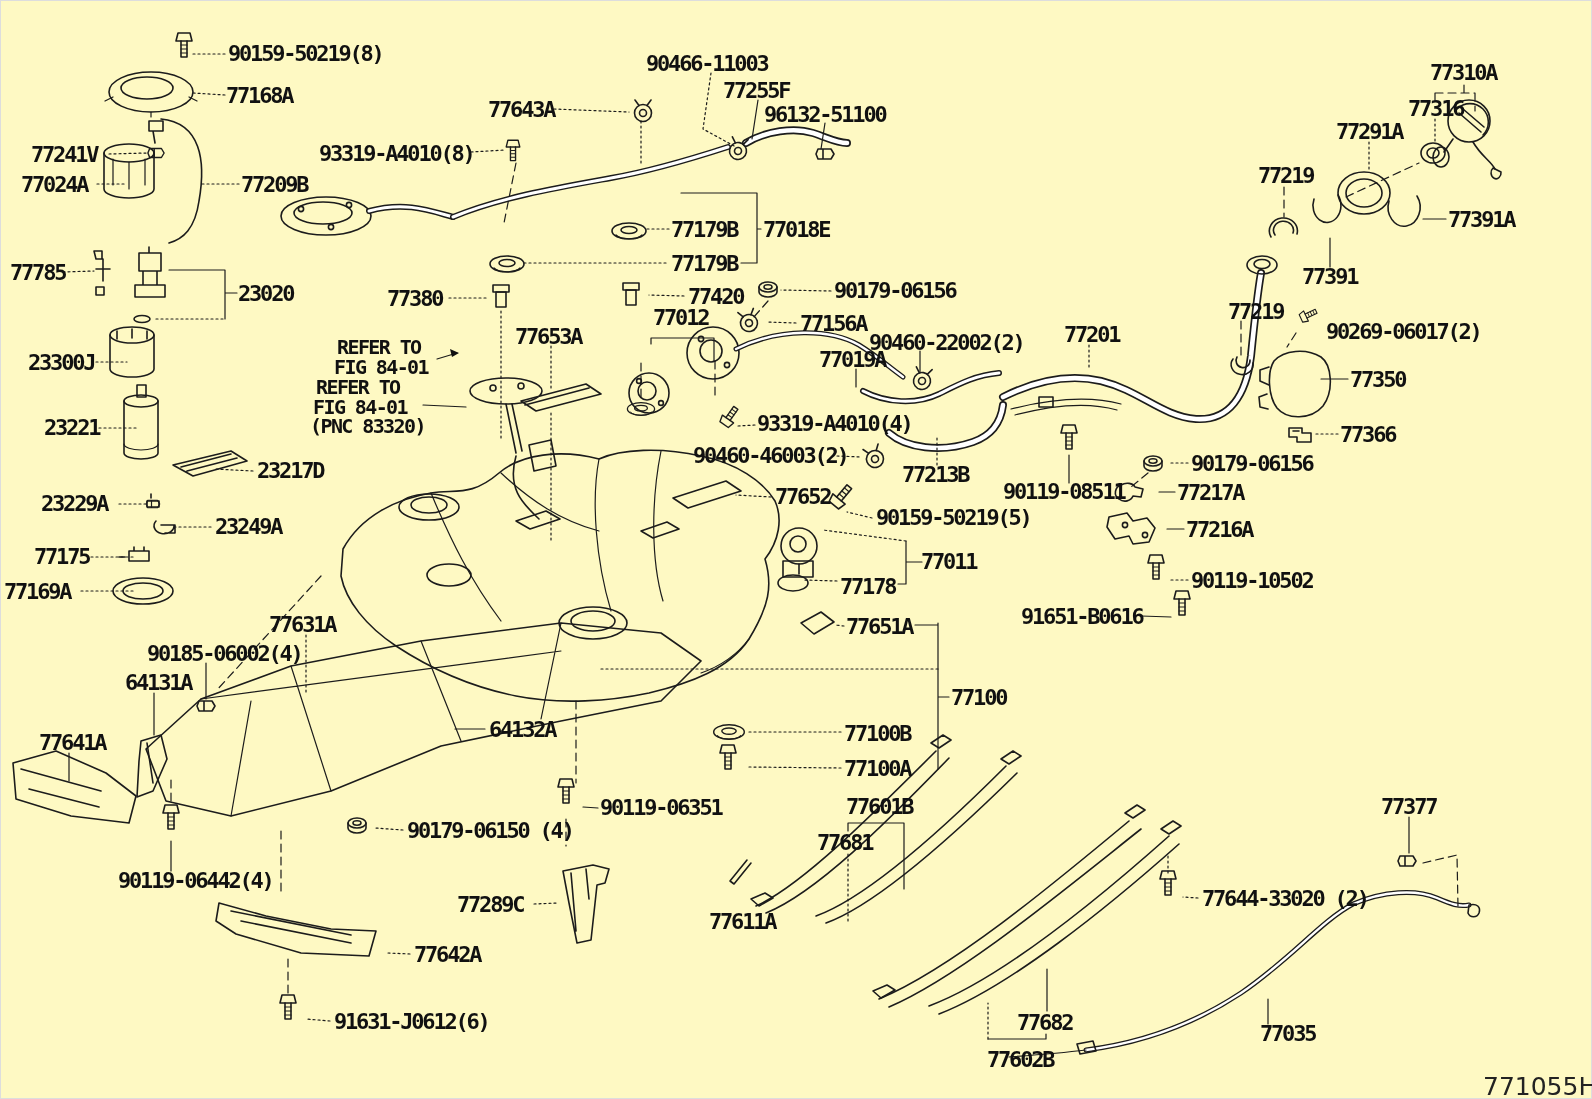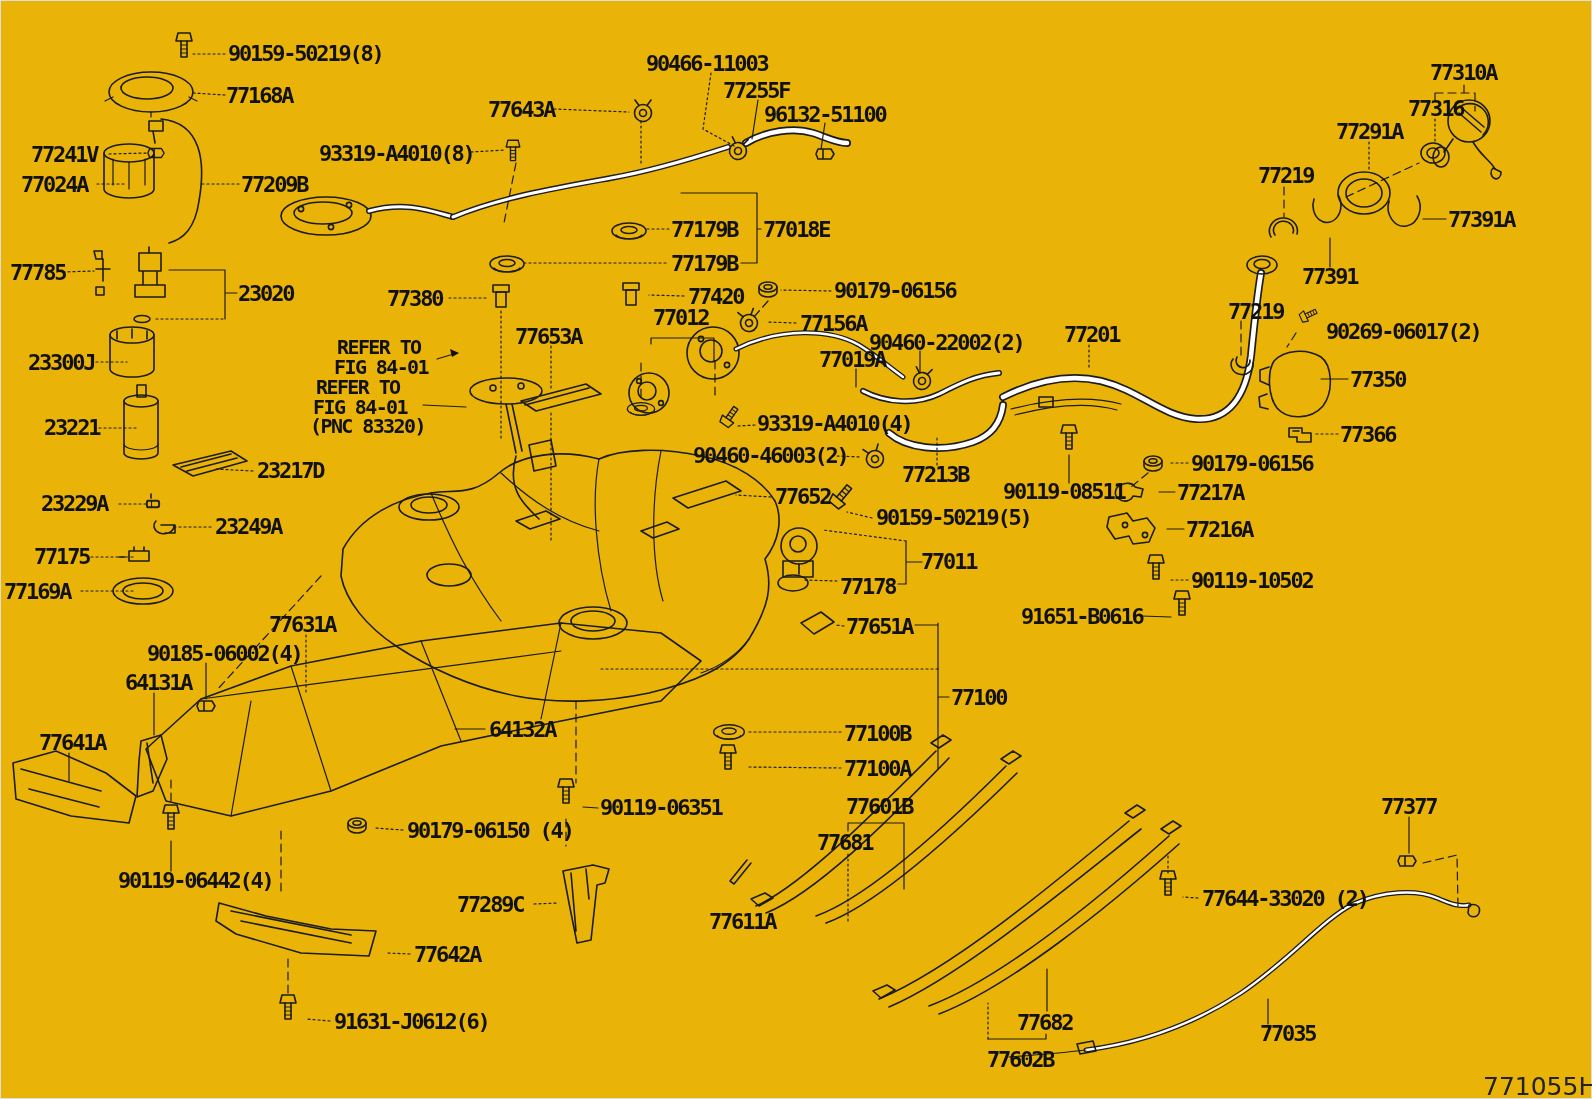--- a/index.html
+++ b/index.html
@@ -1,16 +1,16 @@
 <!DOCTYPE html>
 <html><head>
 <meta charset="utf-8">
 <style>
   html,body{margin:0;padding:0;background:#f5f5f5}
-  .stage{width:1592px;height:1099px;background:#eab308;position:relative;border:1px solid #ddd;box-sizing:border-box}
+  .stage{width:1592px;height:1099px;background:#fef9c3;position:relative;border:1px solid #ddd;box-sizing:border-box}
   svg{display:block}
   svg *{stroke:#1c1c1c;fill:none;stroke-width:1.6;stroke-linecap:round;stroke-linejoin:round}
   svg text{stroke:none;fill:#111}
   .lbl{font-family:"DejaVu Sans Mono","Liberation Mono",monospace;font-weight:bold;font-size:22px;letter-spacing:-2.2px}
   .note{font-family:"DejaVu Sans Mono","Liberation Mono",monospace;font-weight:bold;font-size:20px;letter-spacing:-1.6px}
   .code{font-family:"DejaVu Sans","Liberation Sans",sans-serif;font-size:25px;fill:#222;letter-spacing:0}
   .ld{stroke-width:1.2;stroke-dasharray:2 3}
   .ls{stroke-width:1.2}
   .dash{stroke-width:1.2;stroke-dasharray:8 5}
   .tube{stroke-width:8}

